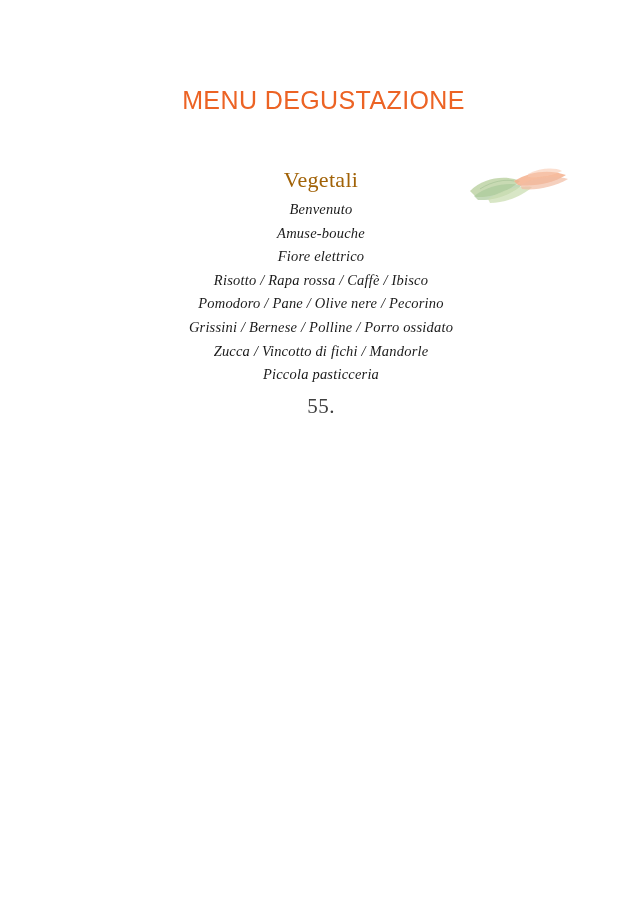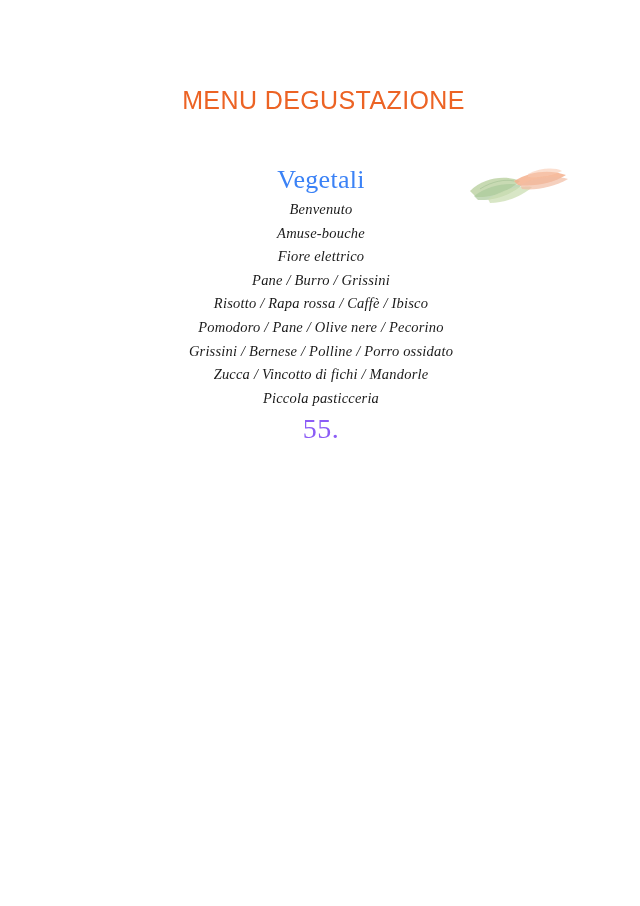--- a/index.html
+++ b/index.html
@@ -41,22 +41,22 @@
     left: 0;
     top: 165px;
     width: 640px;
     text-align: center;
     padding-left: 2px;
     box-sizing: border-box;
   }
 
   .section-heading {
     font-family: "Liberation Serif", serif;
-    font-size: 26px;
-    color: #3b82f6;
+    font-size: 22px;
+    color: #a16207;
     letter-spacing: 0.3px;
     line-height: 30px;
     margin-bottom: 3px;
   }
 
   .course-list {
     list-style: none;
     margin: 0;
     padding: 0;
   }
@@ -66,22 +66,22 @@
     font-size: 14.5px;
     color: #1a1a1a;
     line-height: 23.6px;
     letter-spacing: 0.2px;
     white-space: nowrap;
     font-style: italic;
   }
 
   .price {
     font-family: "Liberation Serif", serif;
-    font-size: 28px;
-    color: #8b5cf6;
+    font-size: 21px;
+    color: #404040;
     line-height: 34px;
     margin-top: 2px;
     letter-spacing: 0.5px;
   }
 
   
   .veg-illustration {
     position: absolute;
     left: 462px;
     top: 165px;
@@ -110,21 +110,20 @@
     </svg>
   </div>
 
   <div class="menu-block">
     <div class="section-heading">Vegetali</div>
 
     <ul class="course-list">
       <li class="course-item">Benvenuto</li>
       <li class="course-item">Amuse-bouche</li>
       <li class="course-item">Fiore elettrico</li>
-      <li class="course-item">Pane / Burro / Grissini</li>
       <li class="course-item">Risotto / Rapa rossa / Caffè / Ibisco</li>
       <li class="course-item">Pomodoro / Pane / Olive nere / Pecorino</li>
       <li class="course-item">Grissini / Bernese / Polline / Porro ossidato</li>
       <li class="course-item">Zucca / Vincotto di fichi / Mandorle</li>
       <li class="course-item">Piccola pasticceria</li>
     </ul>
 
     <div class="price">55.</div>
   </div>
 

